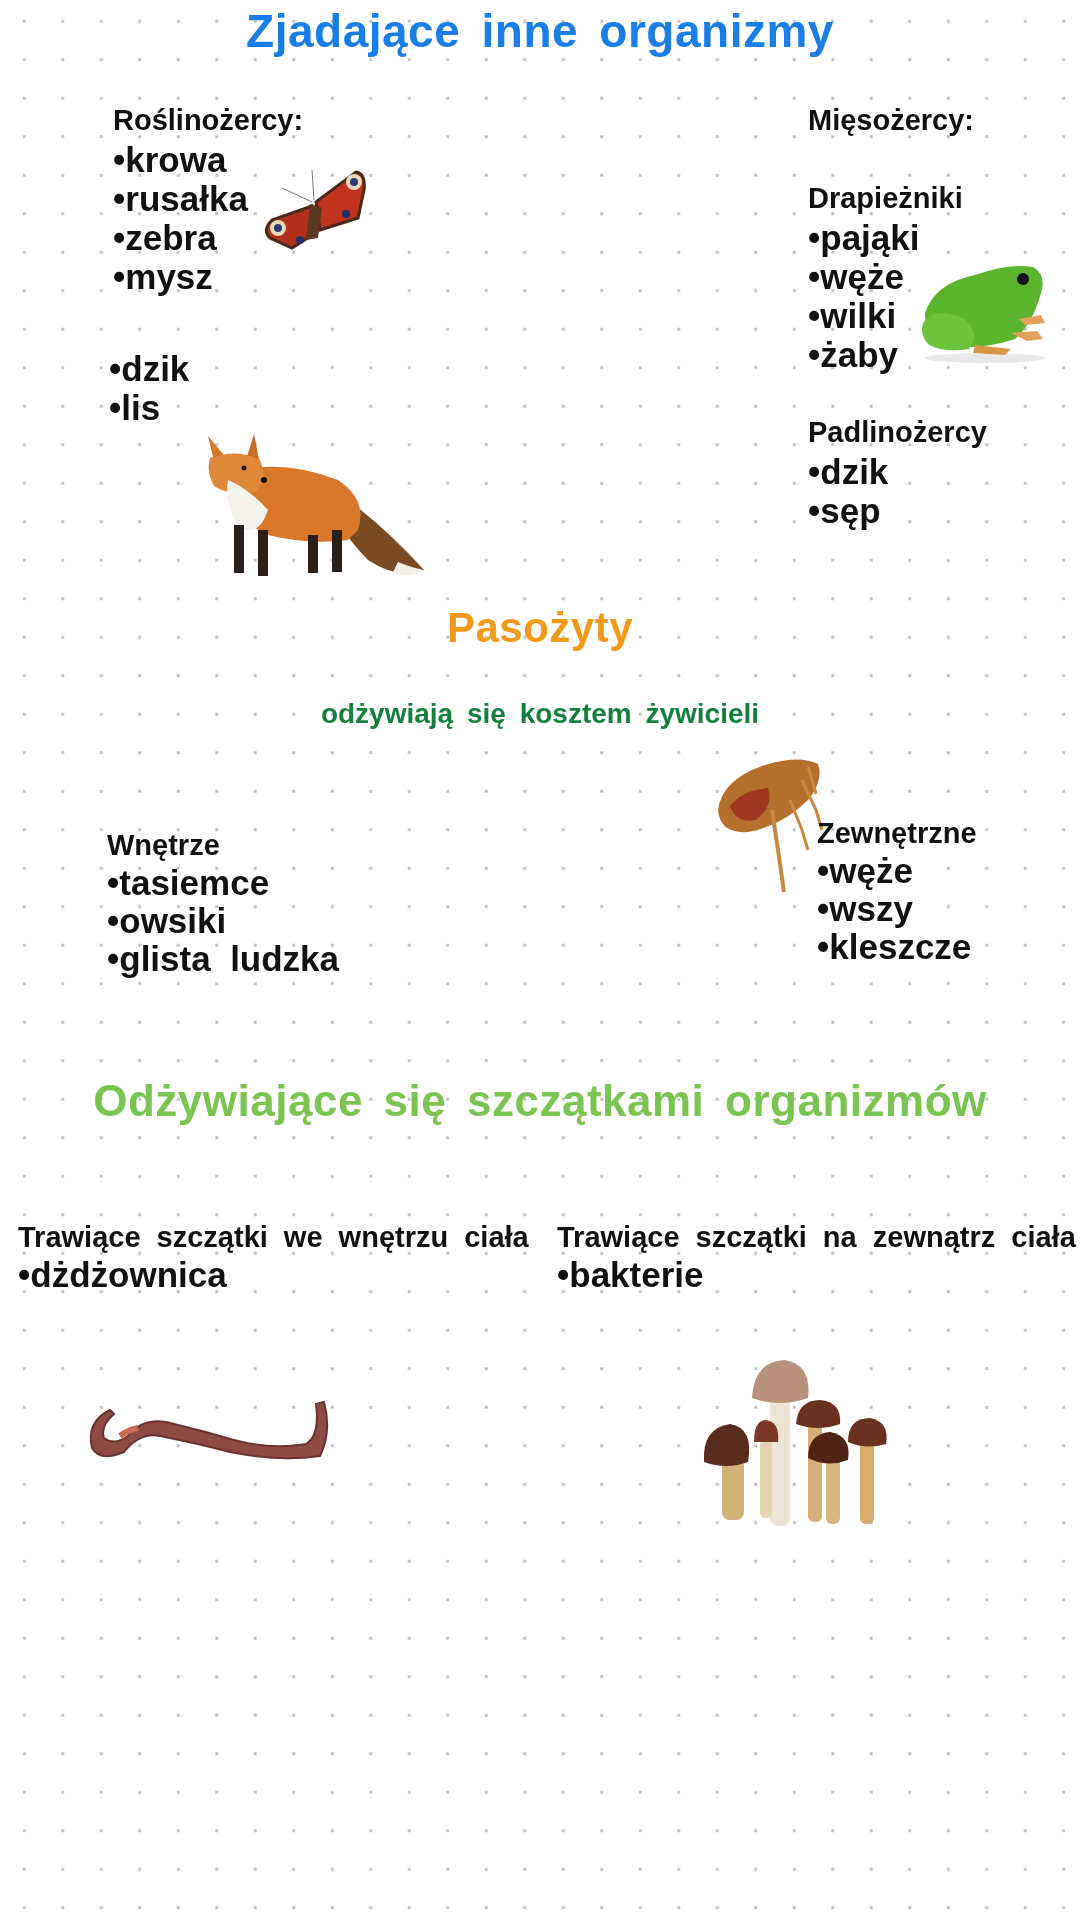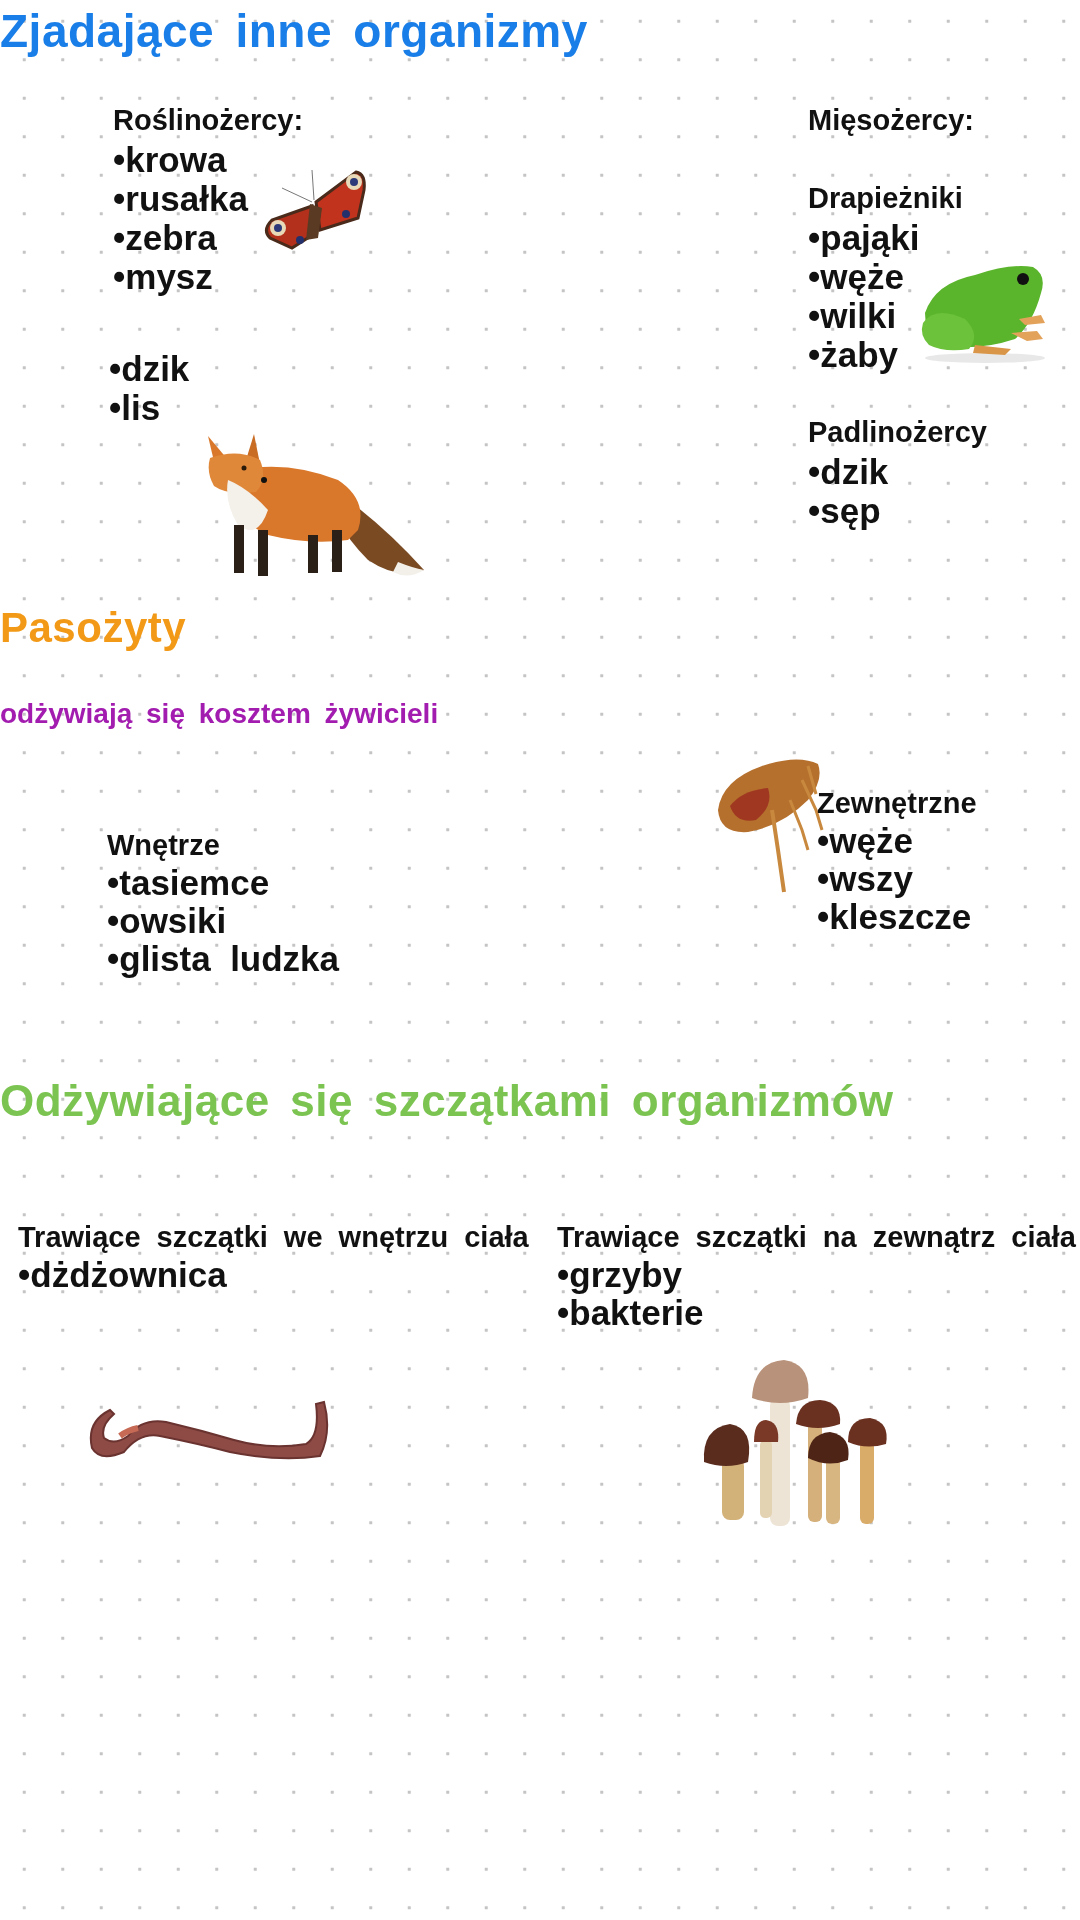--- a/index.html
+++ b/index.html
@@ -6,21 +6,21 @@
   body{width:1080px;height:1920px;position:relative;overflow:hidden;background:#ffffff;
     font-family:"Liberation Sans","DejaVu Sans",sans-serif;}
   .grid{position:absolute;inset:0;
     background-image:radial-gradient(circle, #c4c4c4 1.6px, transparent 2px);
     background-size:38.5px 38.5px;background-position:5px 2px;}
   .abs{position:absolute;}
   .title{font-weight:700;white-space:pre;letter-spacing:0.5px;word-spacing:8px;}
   .h{font-weight:700;color:#111;font-size:29px;line-height:39px;white-space:pre;}
   .li{font-weight:700;color:#111;font-size:35px;line-height:39px;white-space:pre;}
   .li::before{content:"•";}
-  .center{left:0;right:0;}
+  .center{left:0;right:0;text-align:center;}
   .block{background:transparent;}
   svg{display:block;}
 </style>
 </head>
 <body>
 
 <div class="grid"></div>
 
 <div class="abs title center" style="top:4px;font-size:46px;color:#1a7ee8;">Zjadające inne organizmy</div>
 
@@ -91,57 +91,56 @@
     <path d="M10 60 Q20 30 60 22 Q95 10 118 14 Q132 22 126 40 Q118 70 100 86 Q70 96 40 94 Q10 90 10 60 Z" fill="#5bb52c"></path>
     <path d="M8 70 Q20 52 50 66 Q66 82 54 96 Q30 100 14 92 Q4 82 8 70 Z" fill="#6cc23a"></path>
     <ellipse cx="108" cy="26" rx="6" ry="6" fill="#111"></ellipse>
     <path d="M96 80 L122 78 L128 86 L112 88 Z" fill="#e3a25a"></path>
     <path d="M104 66 L126 62 L130 70 L110 72 Z" fill="#e3a25a"></path>
     <path d="M60 92 L96 96 L90 102 L58 100 Z" fill="#d99648"></path>
   </svg>
 </div>
 
 <div class="abs title center" style="top:604px;font-size:42px;color:#f29a18;">Pasożyty</div>
-<div class="abs center" style="top:698px;font-size:28px;font-weight:700;color:#a21caf;white-space:pre;word-spacing:6px;">odżywiają się kosztem żywicieli</div>
+<div class="abs center" style="top:698px;font-size:28px;font-weight:700;color:#15803d;white-space:pre;word-spacing:6px;">odżywiają się kosztem żywicieli</div>
 
 <div class="abs" style="left:712px;top:750px;width:120px;height:145px;">
   <svg width="120" height="145" viewBox="0 0 120 145">
     <path d="M6 60 Q10 30 50 16 Q86 4 106 14 Q112 30 96 50 Q70 76 36 82 Q8 84 6 60 Z" fill="#b5702e"></path>
     <path d="M18 56 Q30 40 56 38 Q62 56 44 70 Q24 74 18 56 Z" fill="#9b2a1e" opacity="0.8"></path>
     <path d="M60 60 L66 100 L72 142" stroke="#c8893e" stroke-width="4" fill="none"></path>
     <path d="M78 50 L90 80 L96 100" stroke="#c8893e" stroke-width="3" fill="none"></path>
     <path d="M90 30 L104 60 L110 80" stroke="#c8893e" stroke-width="3" fill="none"></path>
     <path d="M96 16 L104 44" stroke="#c8893e" stroke-width="3" fill="none"></path>
   </svg>
 </div>
 
 <div class="abs block" style="left:107px;top:826px;">
   <div class="h" style="line-height:38px;">Wnętrze</div>
   <div class="li" style="line-height:38px;">tasiemce</div>
   <div class="li" style="line-height:38px;">owsiki</div>
   <div class="li" style="line-height:38px;">glista  ludzka</div>
 </div>
 
-<div class="abs block" style="left:817px;top:784px;">
+<div class="abs block" style="left:817px;top:814px;">
   <div class="h" style="line-height:38px;">Zewnętrzne</div>
   <div class="li" style="line-height:38px;">węże</div>
   <div class="li" style="line-height:38px;">wszy</div>
   <div class="li" style="line-height:38px;">kleszcze</div>
 </div>
 
 <div class="abs title center" style="top:1076px;font-size:44px;color:#7cc451;">Odżywiające się szczątkami organizmów</div>
 
 <div class="abs block" style="left:18px;top:1218px;width:486px;">
   <div class="h" style="line-height:38px;word-spacing:8px;">Trawiące szczątki we wnętrzu ciała</div>
   <div class="li" style="line-height:38px;">dżdżownica</div>
 </div>
 
 <div class="abs block" style="left:557px;top:1218px;width:510px;">
   <div class="h" style="line-height:38px;word-spacing:8px;">Trawiące szczątki na zewnątrz ciała</div>
-  <div class="li" style="line-height:38px;">grzyby</div>
   <div class="li" style="line-height:38px;">bakterie</div>
 </div>
 
 <div class="abs" style="left:80px;top:1392px;width:252px;height:80px;">
   <svg width="252" height="80" viewBox="0 0 252 80">
     <path d="M30 18 Q6 30 12 56 Q20 70 44 60 Q60 40 80 44 Q120 52 150 60 Q200 70 240 64 Q252 40 244 10 L236 12 Q240 44 226 52 Q190 58 154 48 Q120 38 86 30 Q62 26 48 44 Q34 54 24 46 Q20 34 34 22 Z" fill="#8e4b45" stroke="#6a3330" stroke-width="2"></path>
     <path d="M40 44 Q48 38 58 36" stroke="#c66a55" stroke-width="6" fill="none"></path>
   </svg>
 </div>
 

